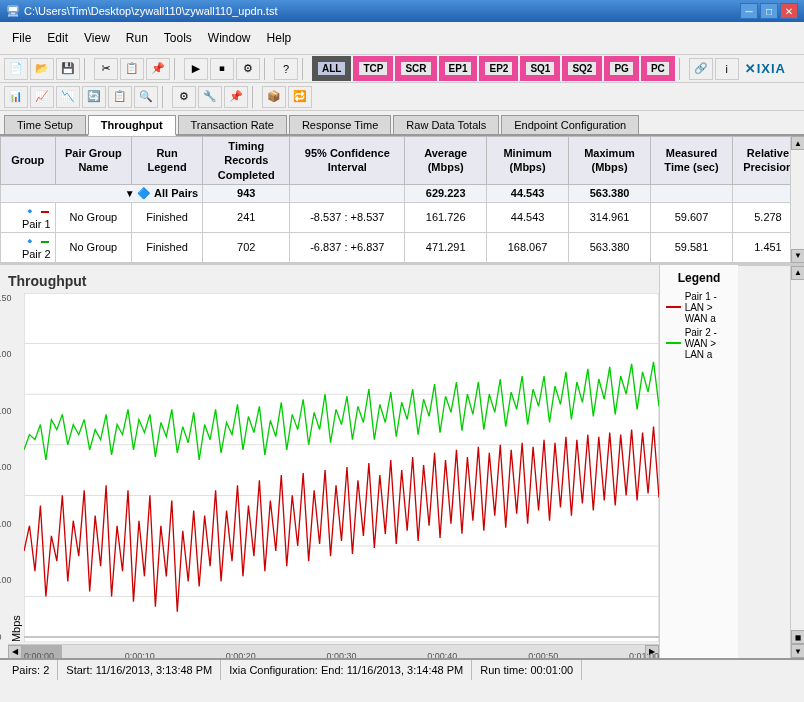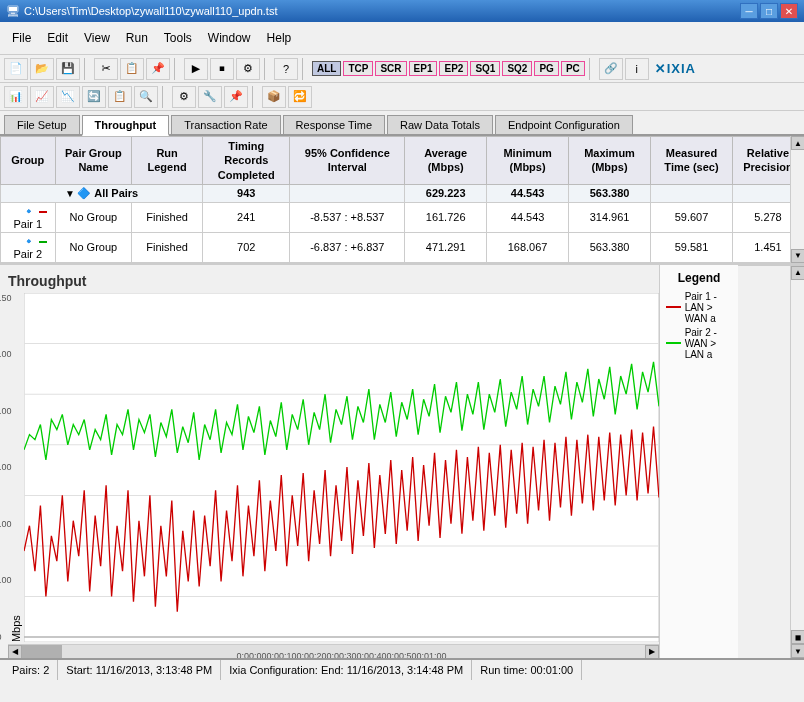--- a/index.html
+++ b/index.html
@@ -48,21 +48,21 @@
       border-bottom: 1px solid #ccc;
       gap: 2px;
     }
     .toolbar2 { height: 28px; }
     .tool-btn {
       width: 24px; height: 22px; background: #f0f0f0; border: 1px solid #ccc;
       display: flex; align-items: center; justify-content: center; cursor: pointer; font-size: 11px;
     }
     .tool-sep { width: 6px; height: 22px; border-left: 1px solid #bbb; margin: 0 2px; }
     .tool-tag {
-      padding: 1px 4px; border: 1px solid #ec4899; font-size: 10px; font-weight: bold;
+      padding: 1px 4px; border: 6px solid #ec4899; font-size: 10px; font-weight: bold;
       background: #e8e8e8; cursor: pointer;
     }
     .tool-tag.active { background: #c0c8e0; font-weight: bold; border-color: #555; }
     
     
     .tab-bar {
       background: #f0f0f0;
       display: flex;
       align-items: flex-end;
       padding: 4px 4px 0;
@@ -103,21 +103,21 @@
       font-weight: bold;
       vertical-align: middle;
       line-height: 1.3;
     }
     .data-table td {
       border: 1px solid #ccc;
       padding: 2px 4px;
       text-align: center;
       vertical-align: middle;
     }
-    .data-table td.left { text-align: center; }
+    .data-table td.left { text-align: right; }
     .data-table tr.all-pairs td { font-weight: bold; background: #f0f4f8; }
     .chart-main {
       flex: 1;
       padding: 8px 4px 8px 8px;
       position: relative;
     }
     .chart-title {
       font-size: 14px;
       font-weight: bold;
       color: #333;
@@ -254,21 +254,21 @@
   <div class="tool-sep"></div>
   <div class="tool-btn">⚙</div>
   <div class="tool-btn">🔧</div>
   <div class="tool-btn">📌</div>
   <div class="tool-sep"></div>
   <div class="tool-btn">📦</div>
   <div class="tool-btn">🔁</div>
 </div>
 
 <div class="tab-bar">
-  <div class="tab">File Setup</div>
+  <div class="tab">Time Setup</div>
   <div class="tab active">Throughput</div>
   <div class="tab">Transaction Rate</div>
   <div class="tab">Response Time</div>
   <div class="tab">Raw Data Totals</div>
   <div class="tab">Endpoint Configuration</div>
 </div>
 
 <div class="main-content">
 
   <div class="table-area" style="position:relative; overflow:hidden;">
@@ -393,21 +393,21 @@
           <div style="position:absolute;left:-42px;top:0;height:100%;display:flex;flex-direction:column;justify-content:space-between;font-size:9px;color:#555;padding:0 2px;">
             <span>598.50</span>
             <span>500.00</span>
             <span>400.00</span>
             <span>300.00</span>
             <span>200.00</span>
             <span>100.00</span>
             <span>0.00</span>
           </div>
 
-          <div style="display:flex;justify-content:center;font-size:9px;color:#555;margin-top:9px;">
+          <div style="display:flex;justify-content:space-between;font-size:9px;color:#555;margin-top:9px;">
             <span>0:00:00</span>
             <span>0:00:10</span>
             <span>0:00:20</span>
             <span>0:00:30</span>
             <span>0:00:40</span>
             <span>0:00:50</span>
             <span>0:01:00</span>
           </div>
           <div style="text-align:center;font-size:10px;color:#333;margin-top:2px;">Elapsed time (h:mm:ss)</div>
         </div>

